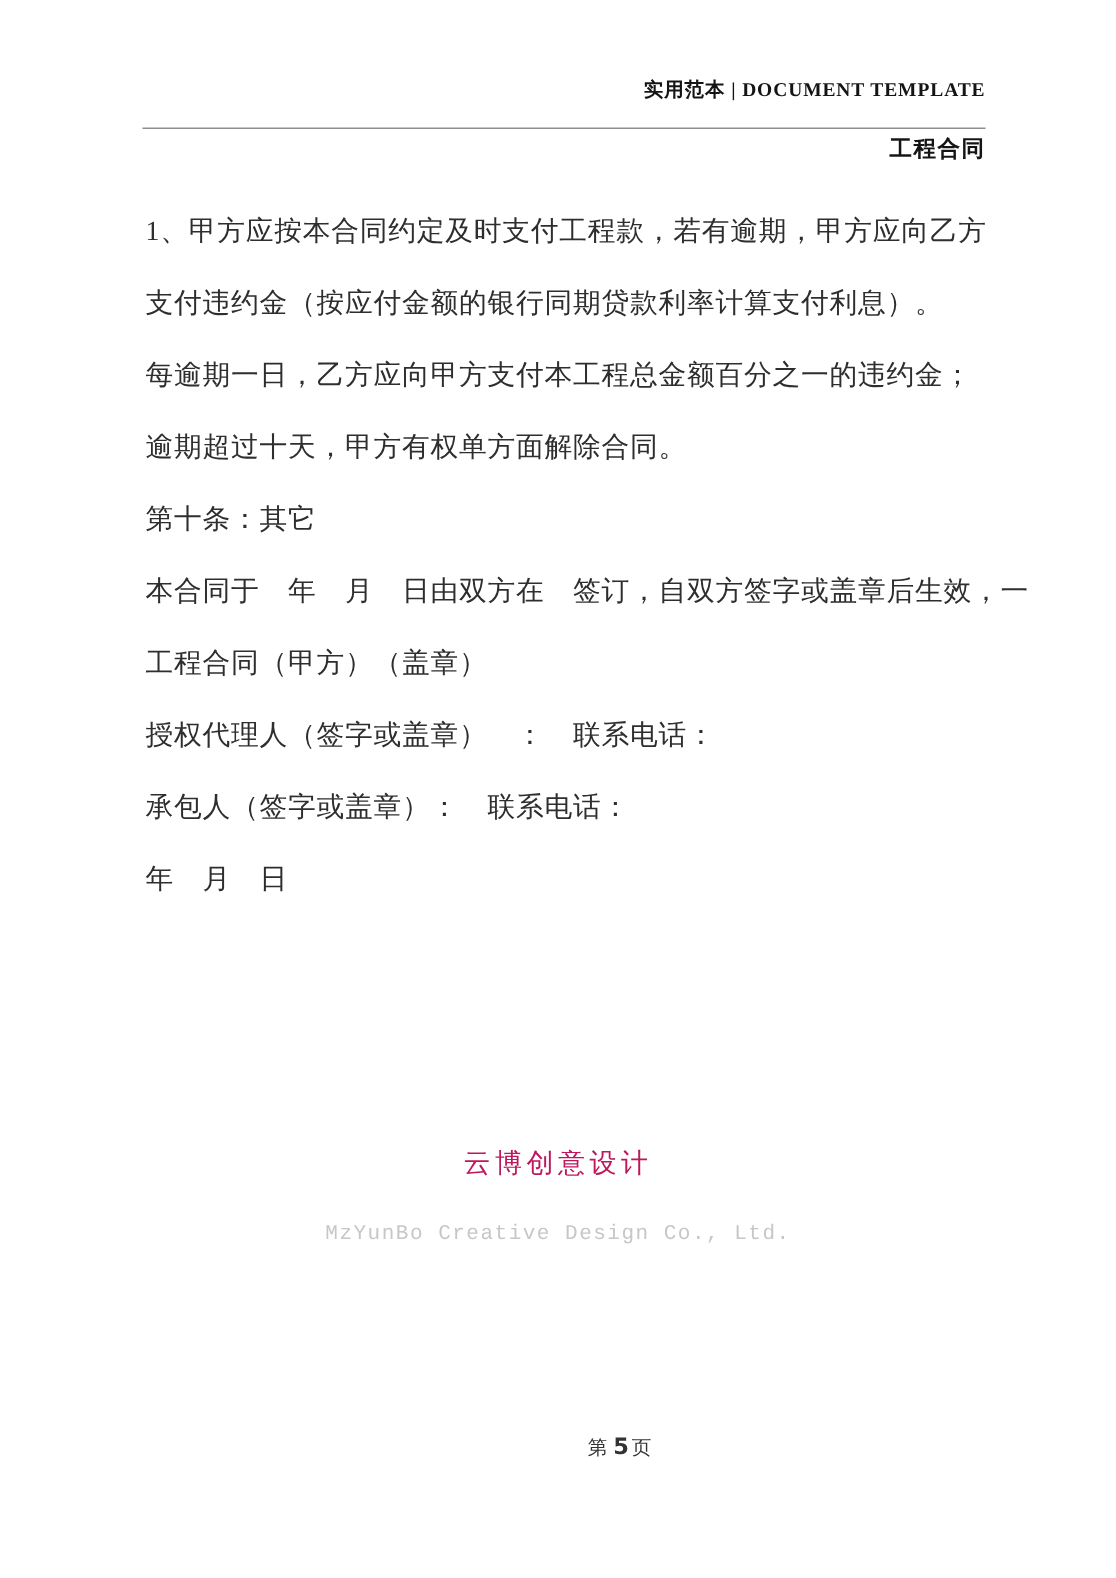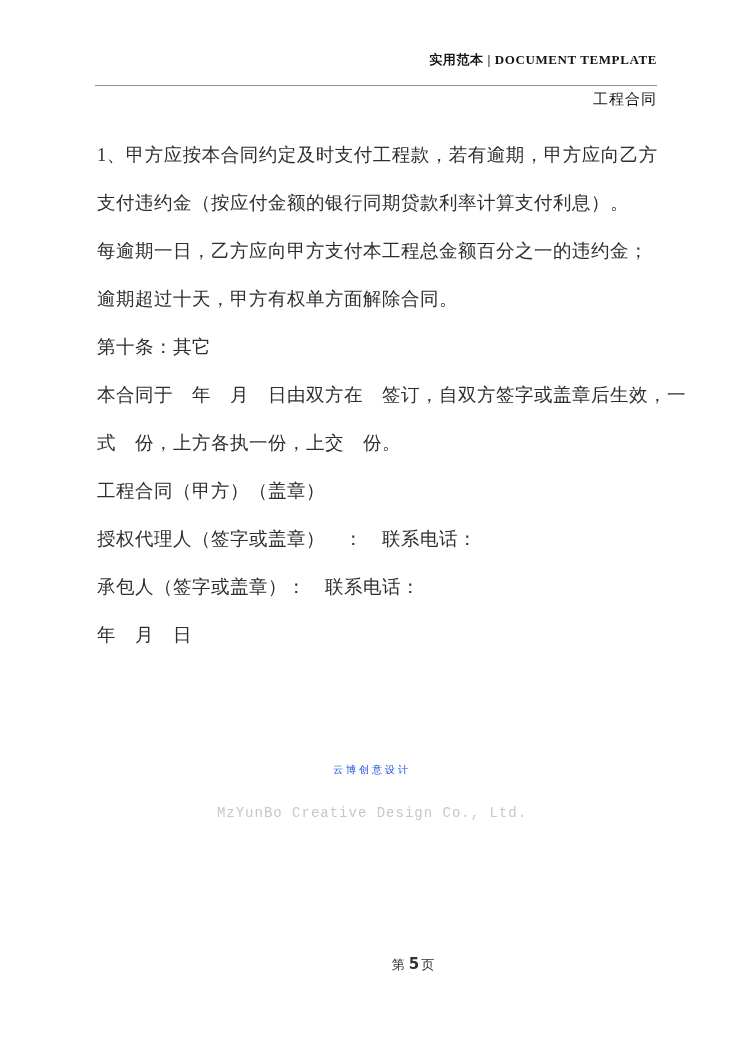--- a/index.html
+++ b/index.html
@@ -33,21 +33,21 @@
     left: 95px;
     right: 87px;
     height: 0;
     border-top: 1px solid #8d8d8d;
   }
   .doc-title {
     position: absolute;
     top: 90px;
     right: 87px;
     font-size: 15px;
-    font-weight: normal;
+    font-weight: bold;
     color: #141414;
     letter-spacing: 1px;
     white-space: nowrap;
   }
   
   .contract-body {
     position: absolute;
     top: 131px;
     left: 97px;
     width: 585px;
@@ -63,22 +63,22 @@
   }
   
   .watermark {
     position: absolute;
     top: 763px;
     left: 0;
     width: 100%;
     text-align: center;
   }
   .wm-cn {
-    font-size: 10px;
-    color: #1d4ed8;
+    font-size: 18px;
+    color: #be185d;
     letter-spacing: 3px;
     text-align: center;
   }
   .wm-en {
     margin-top: 28px;
     font-size: 14px;
     color: #c7c7c7;
     letter-spacing: 1px;
     font-family: "Liberation Mono", "DejaVu Sans Mono", monospace;
   }
@@ -113,21 +113,20 @@
 
   <div class="doc-title">工程合同</div>
 
   <div class="contract-body">
     <p class="contract-line">1、甲方应按本合同约定及时支付工程款，若有逾期，甲方应向乙方</p>
     <p class="contract-line">支付违约金（按应付金额的银行同期贷款利率计算支付利息）。</p>
     <p class="contract-line">每逾期一日，乙方应向甲方支付本工程总金额百分之一的违约金；</p>
     <p class="contract-line">逾期超过十天，甲方有权单方面解除合同。</p>
     <p class="contract-line">第十条：其它</p>
     <p class="contract-line">本合同于　年　月　日由双方在　签订，自双方签字或盖章后生效，一</p>
-    <p class="contract-line">式　份，上方各执一份，上交　份。</p>
     <p class="contract-line">工程合同（甲方）（盖章）</p>
     <p class="contract-line">授权代理人（签字或盖章）　：　联系电话：</p>
     <p class="contract-line">承包人（签字或盖章）：　联系电话：</p>
     <p class="contract-line">年　月　日</p>
   </div>
 
   <div class="watermark">
     <div class="wm-cn">云博创意设计</div>
     <div class="wm-en">MzYunBo Creative Design Co., Ltd.</div>
   </div>

